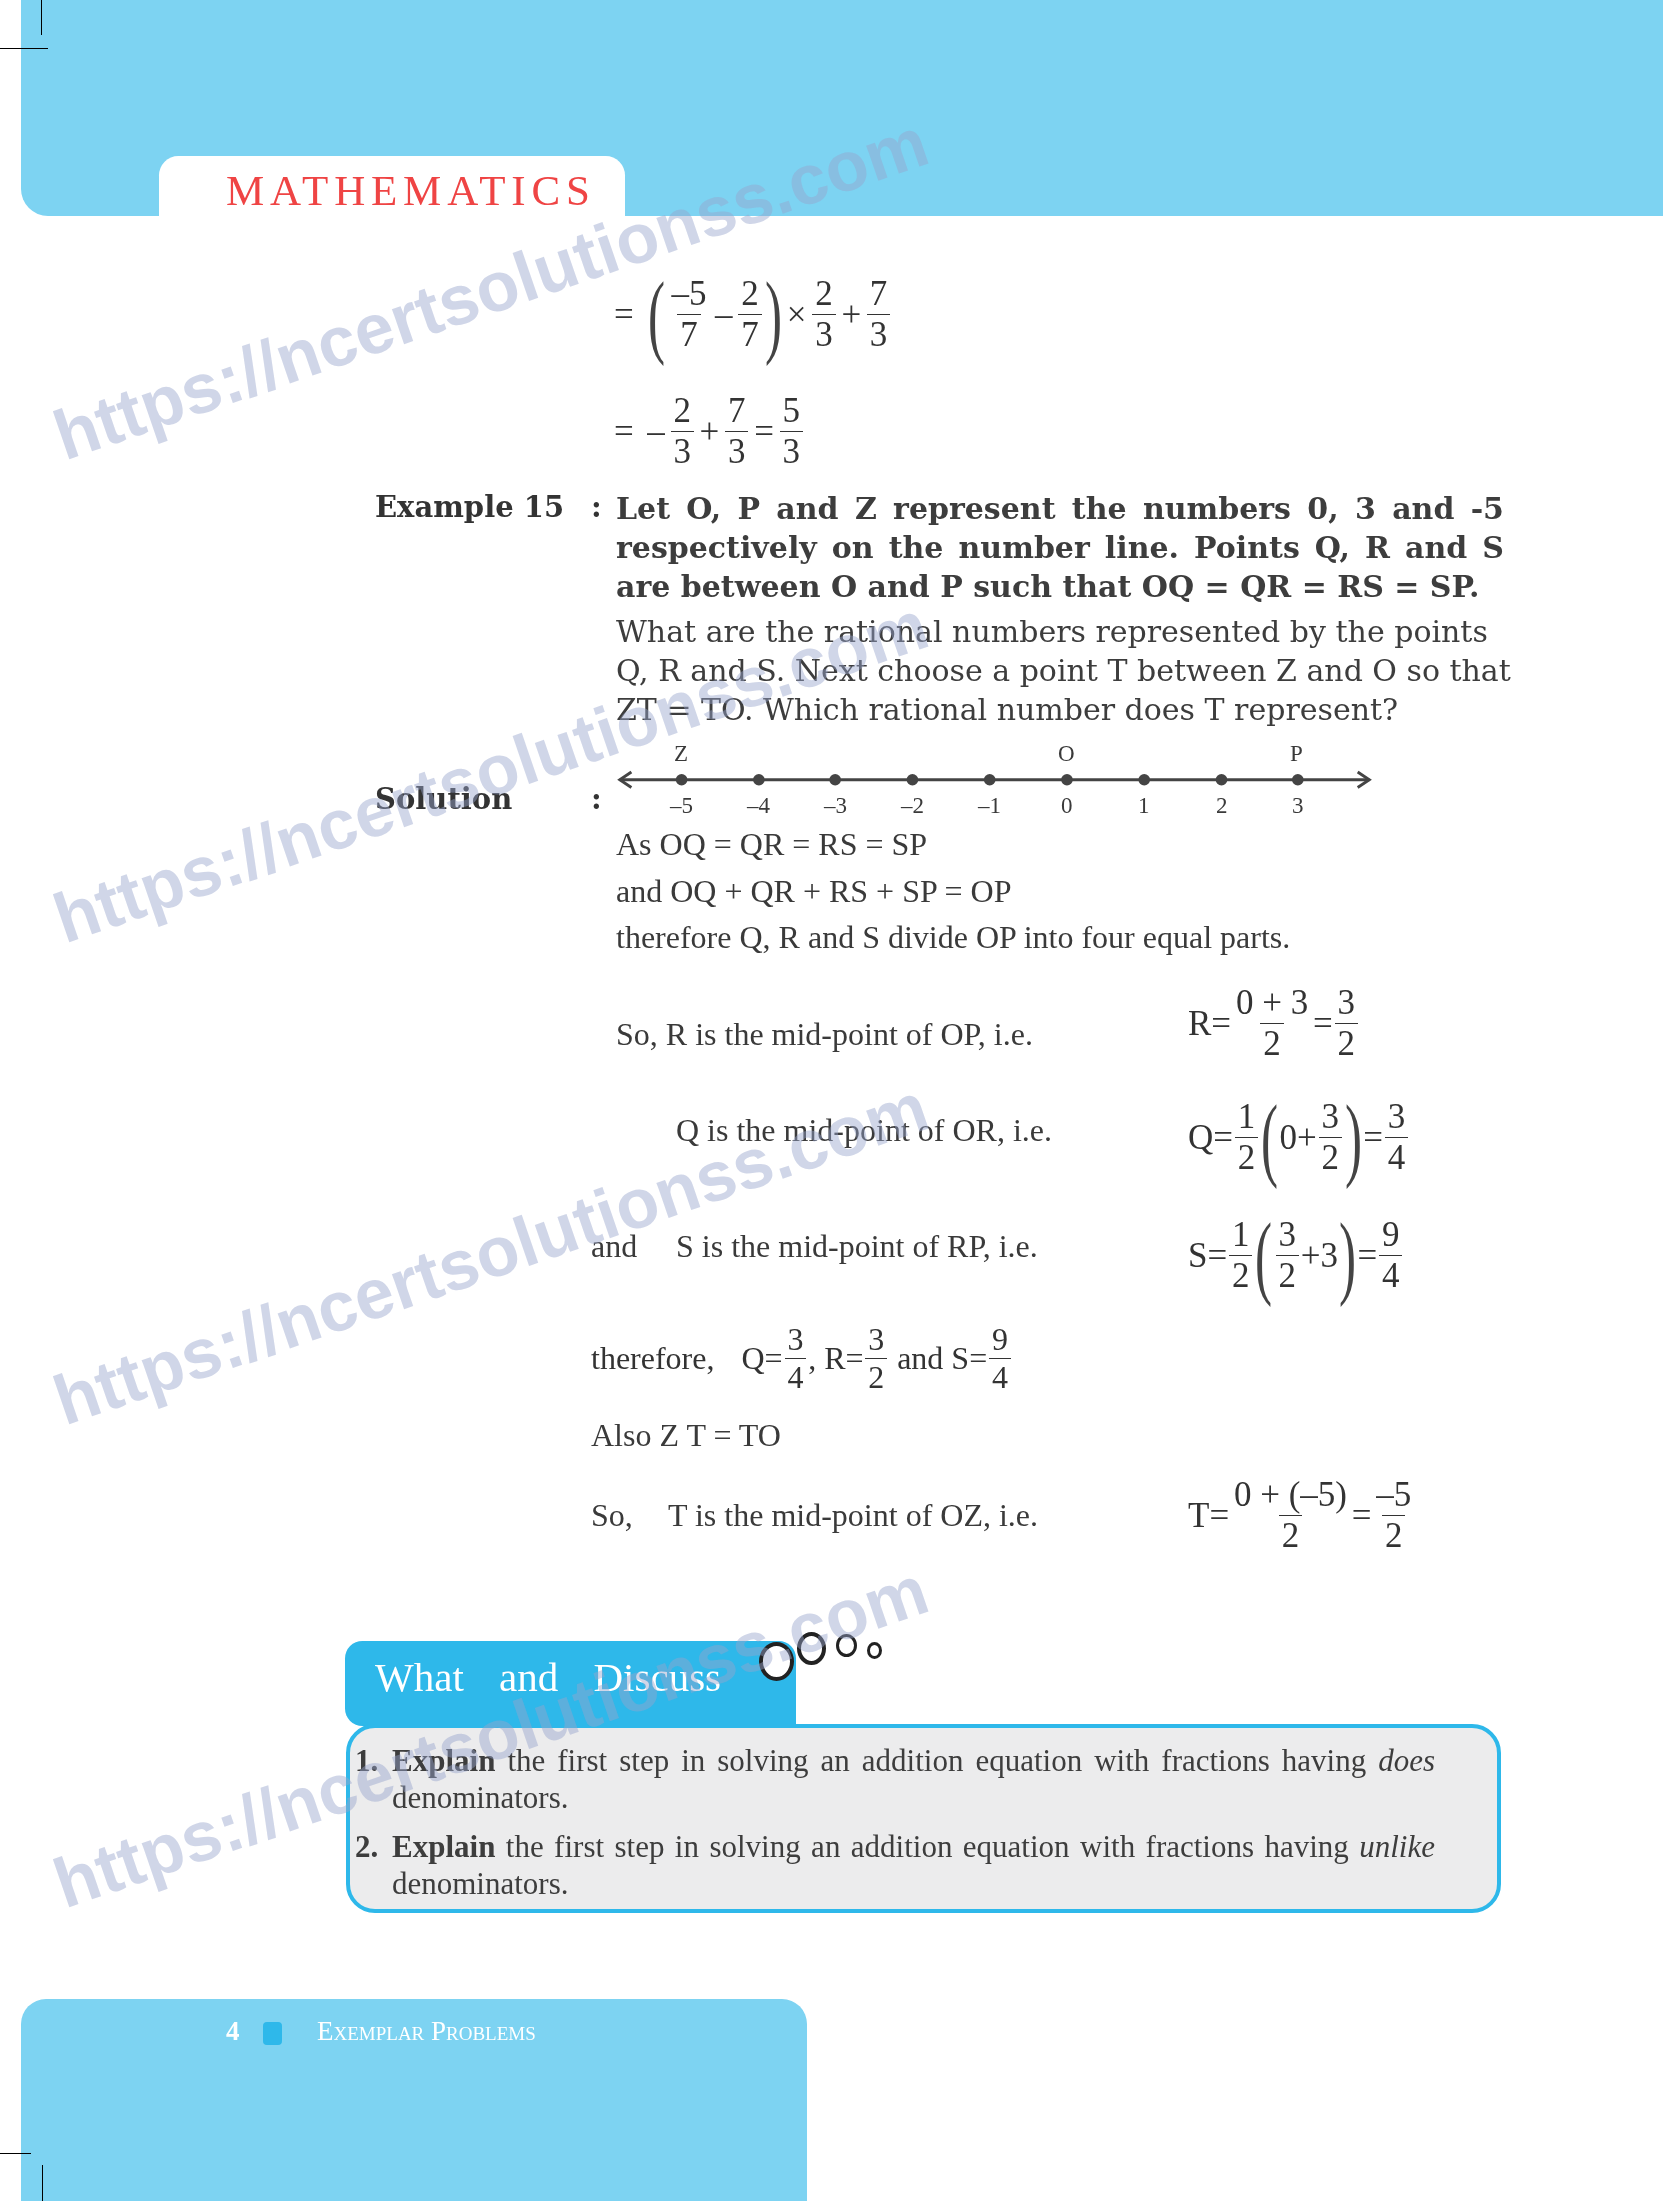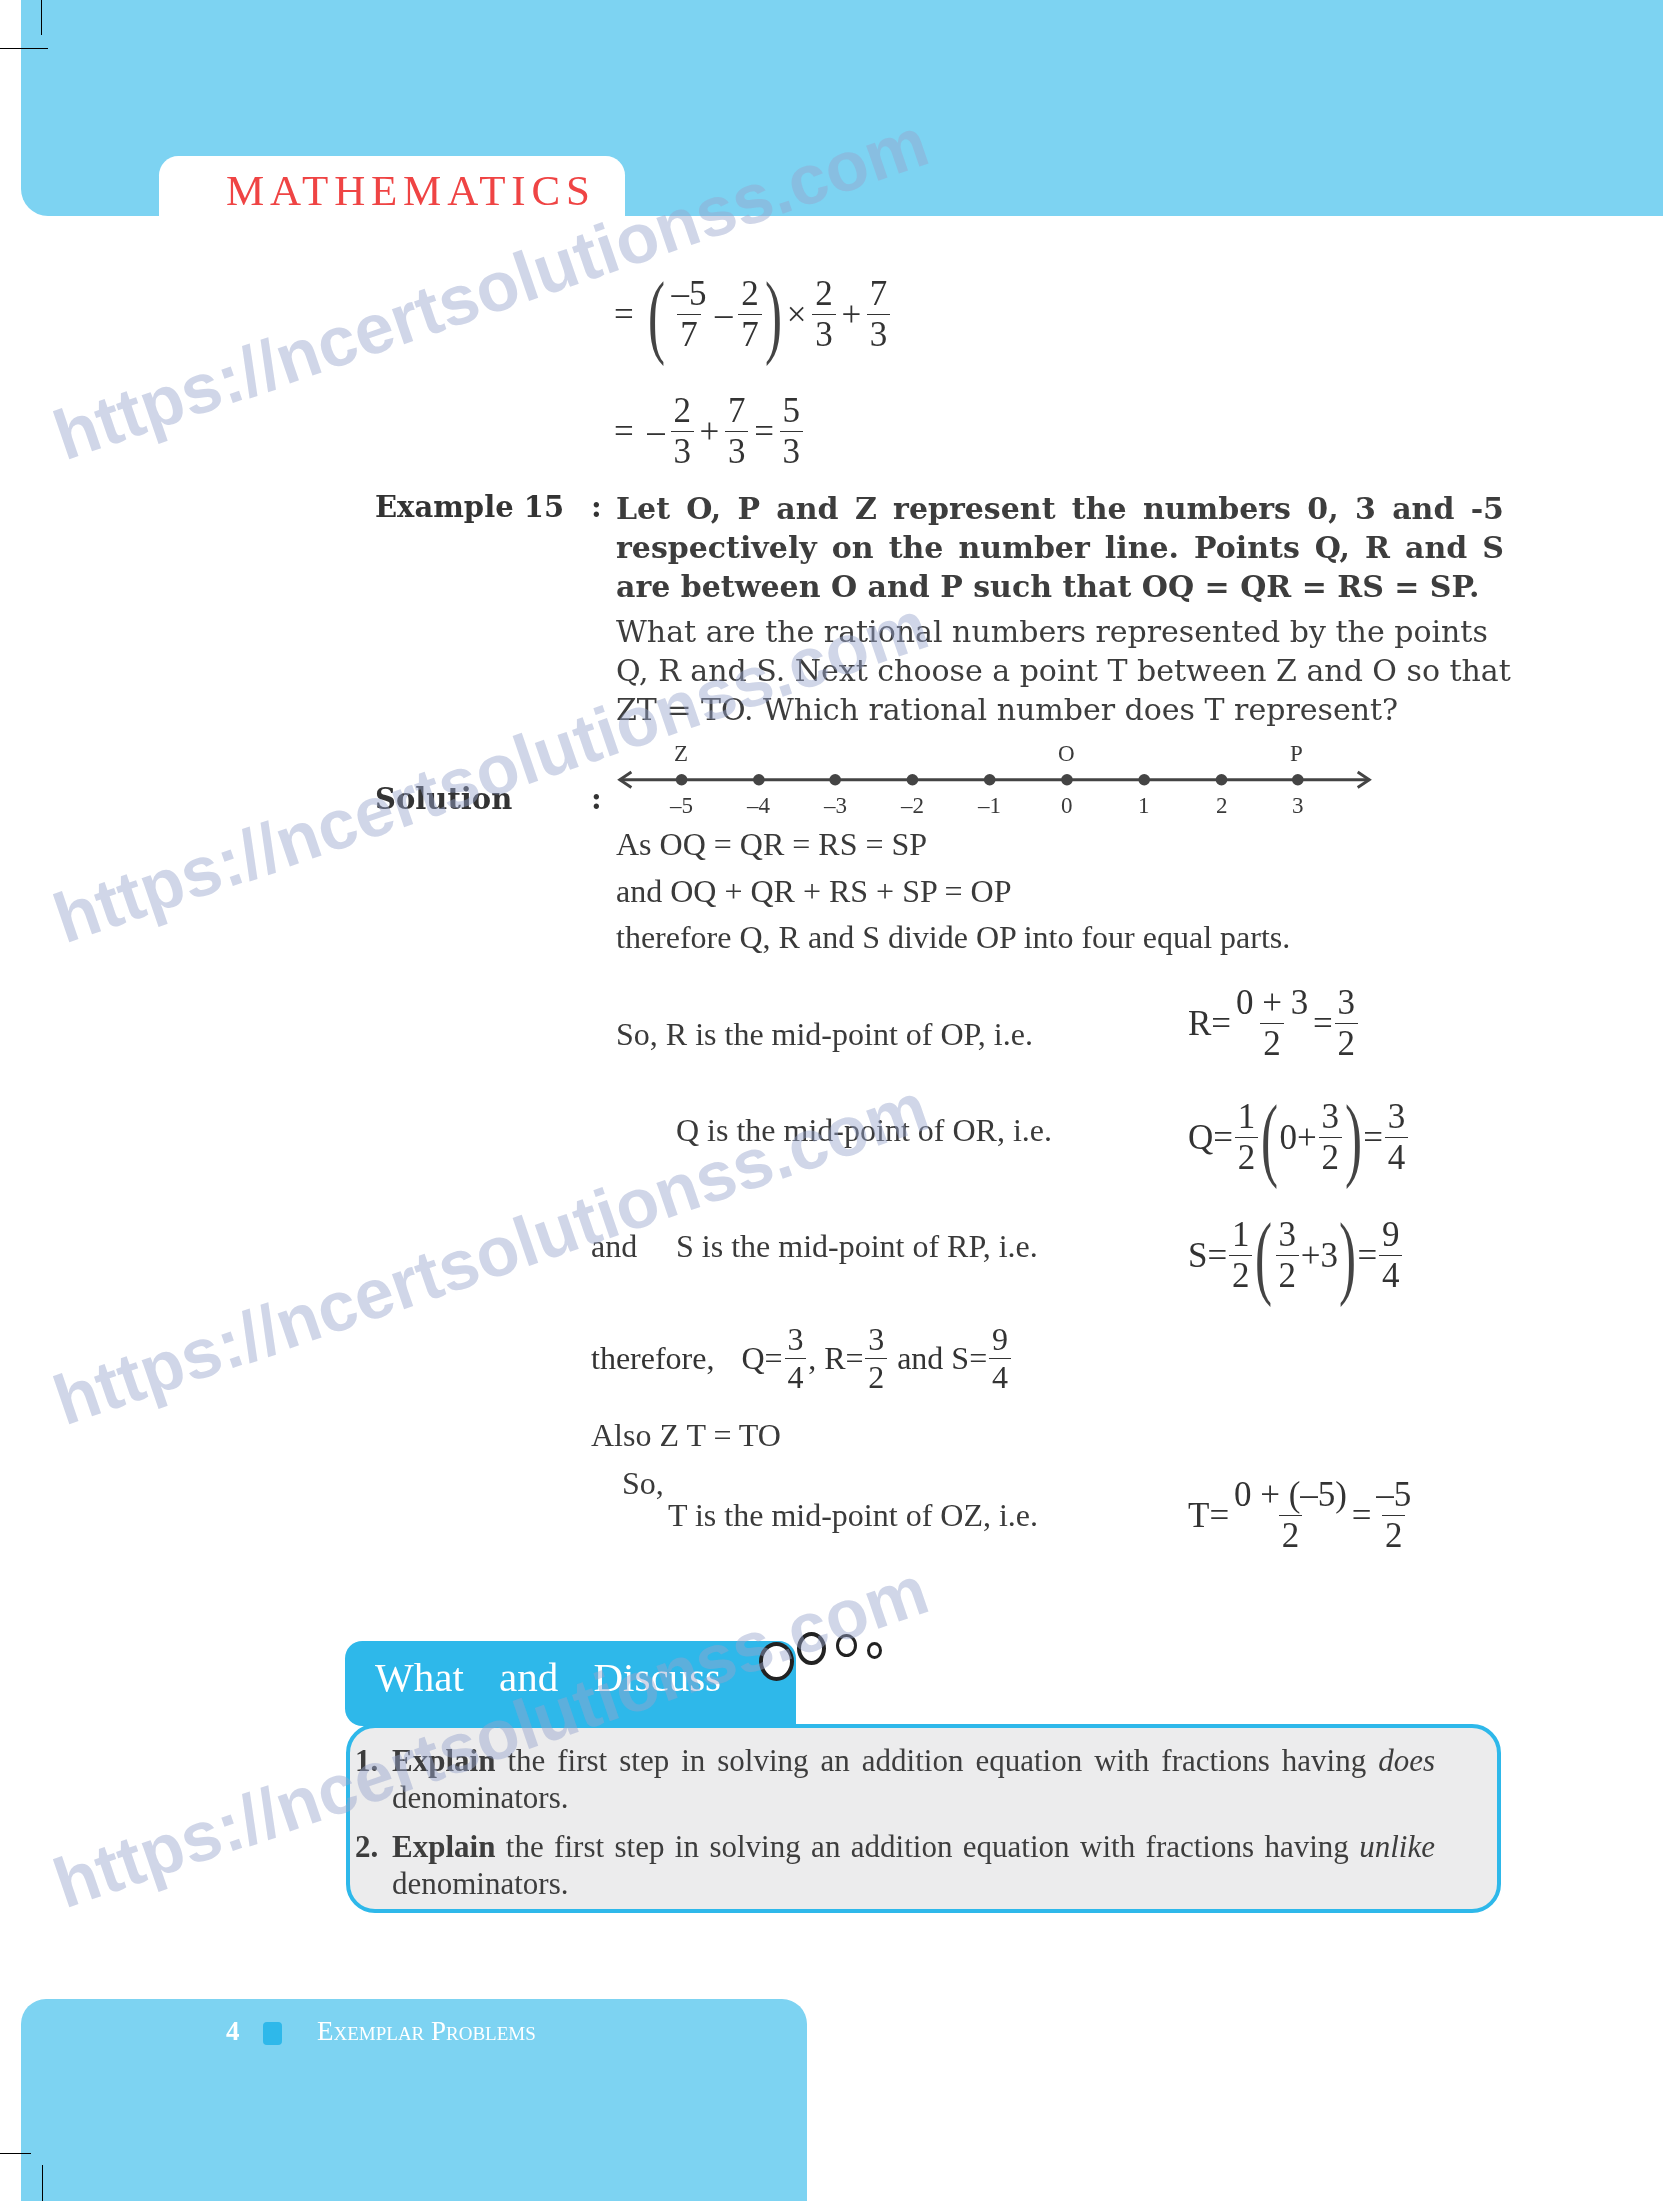--- a/index.html
+++ b/index.html
@@ -207,21 +207,21 @@
     </span>
   <span style="white-space:pre"> and S=</span>
   <span class="frac">
       <span class="n">9</span>
       <span class="d">4</span>
     </span>
 </div>
 
 <div class="abs txt" style="left:591px;top:1417px;">Also Z T = TO</div>
 
-<div class="abs txt" style="left:591px;top:1465px;margin-left:31px;">So,</div>
+<div class="abs txt" style="left:591px;top:1497px;">So,</div>
 <div class="abs txt" style="left:668px;top:1497px;">T is the mid-point of OZ, i.e.</div>
 <div class="abs eq" style="left:1188px;top:1475px;">
   <span>T</span>
     <span>=</span>
   <span class="frac">
       <span class="n">0 + (–5)</span>
       <span class="d">2</span>
     </span>
   <span>=</span>
   <span class="frac">

